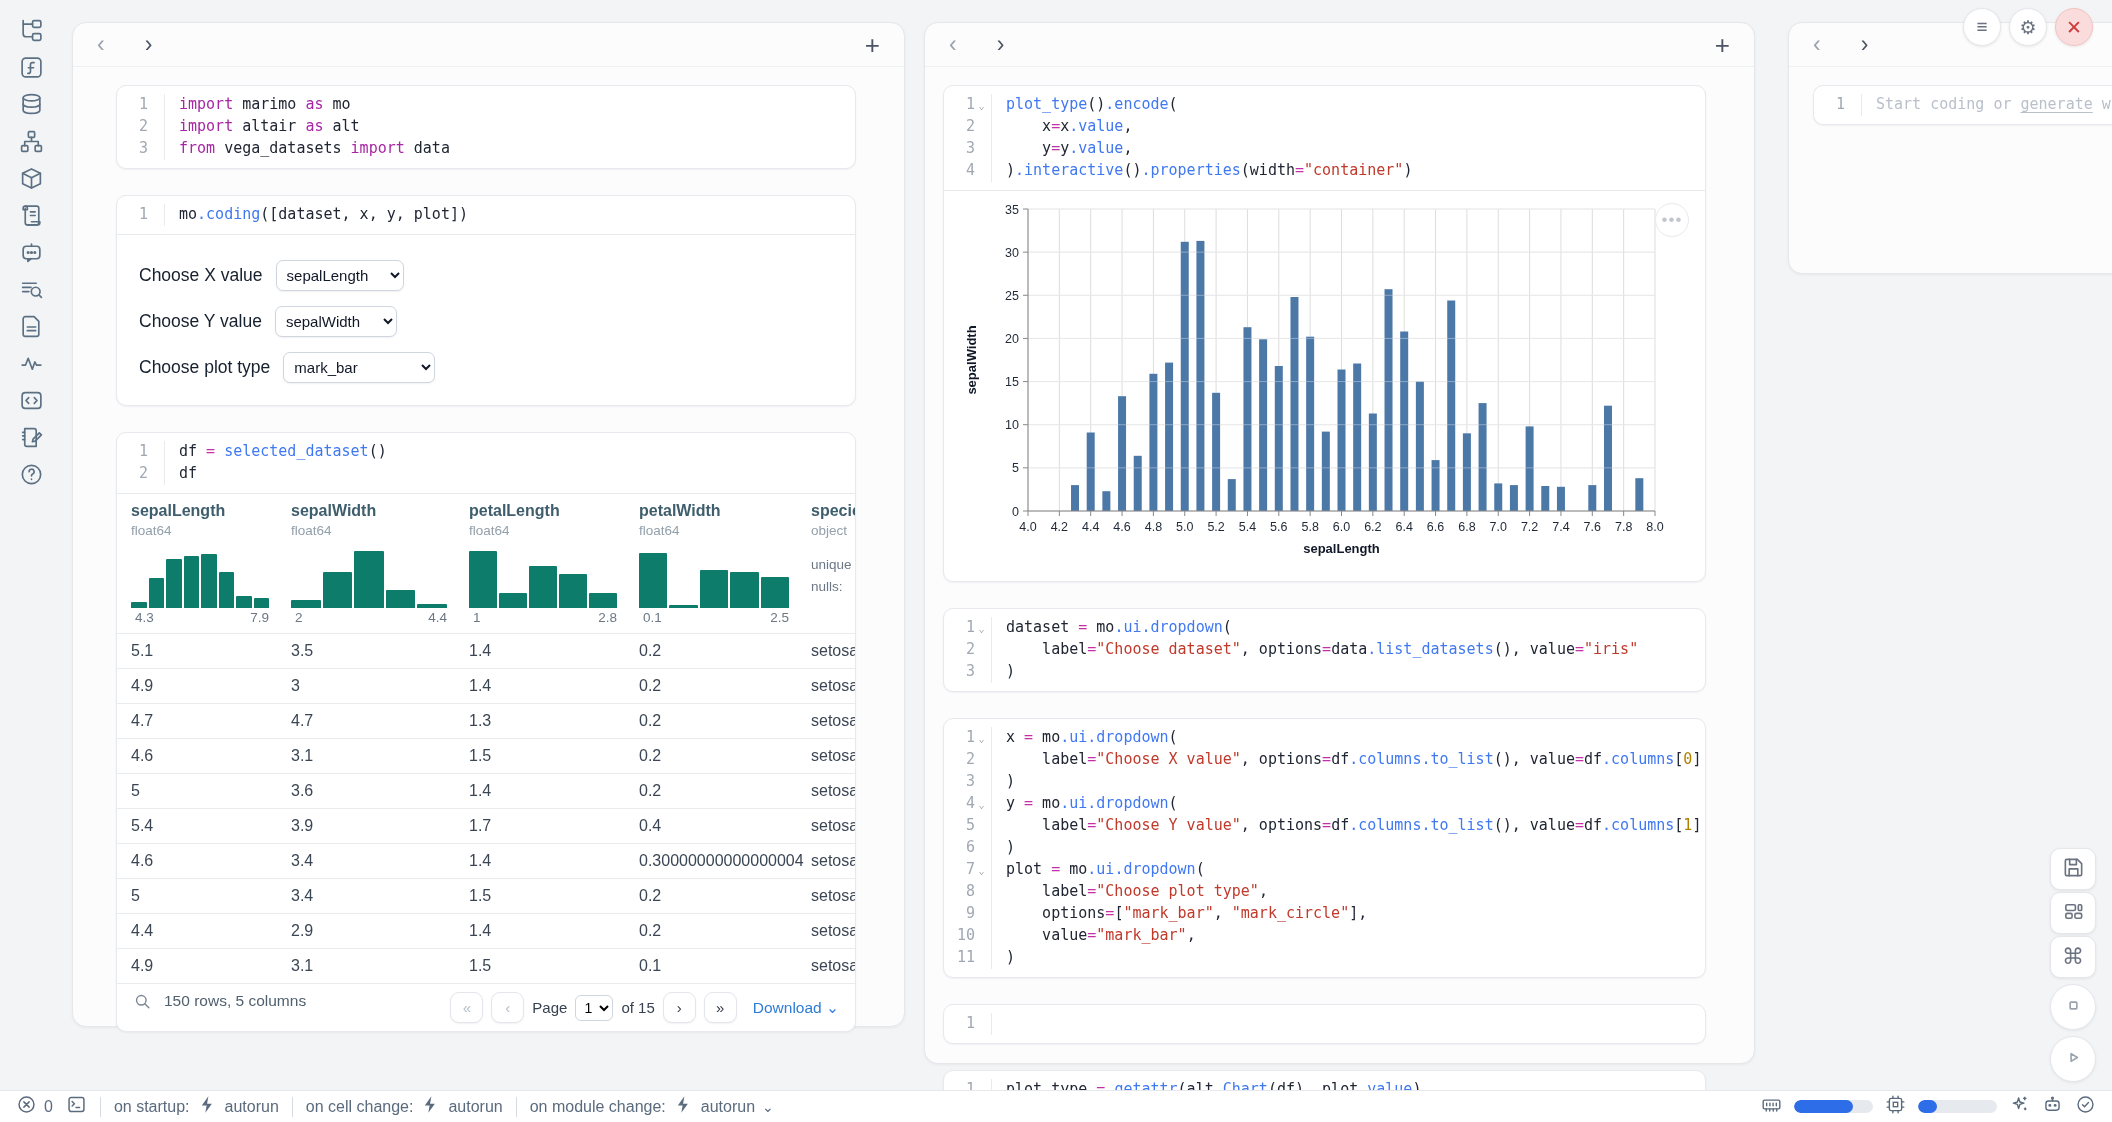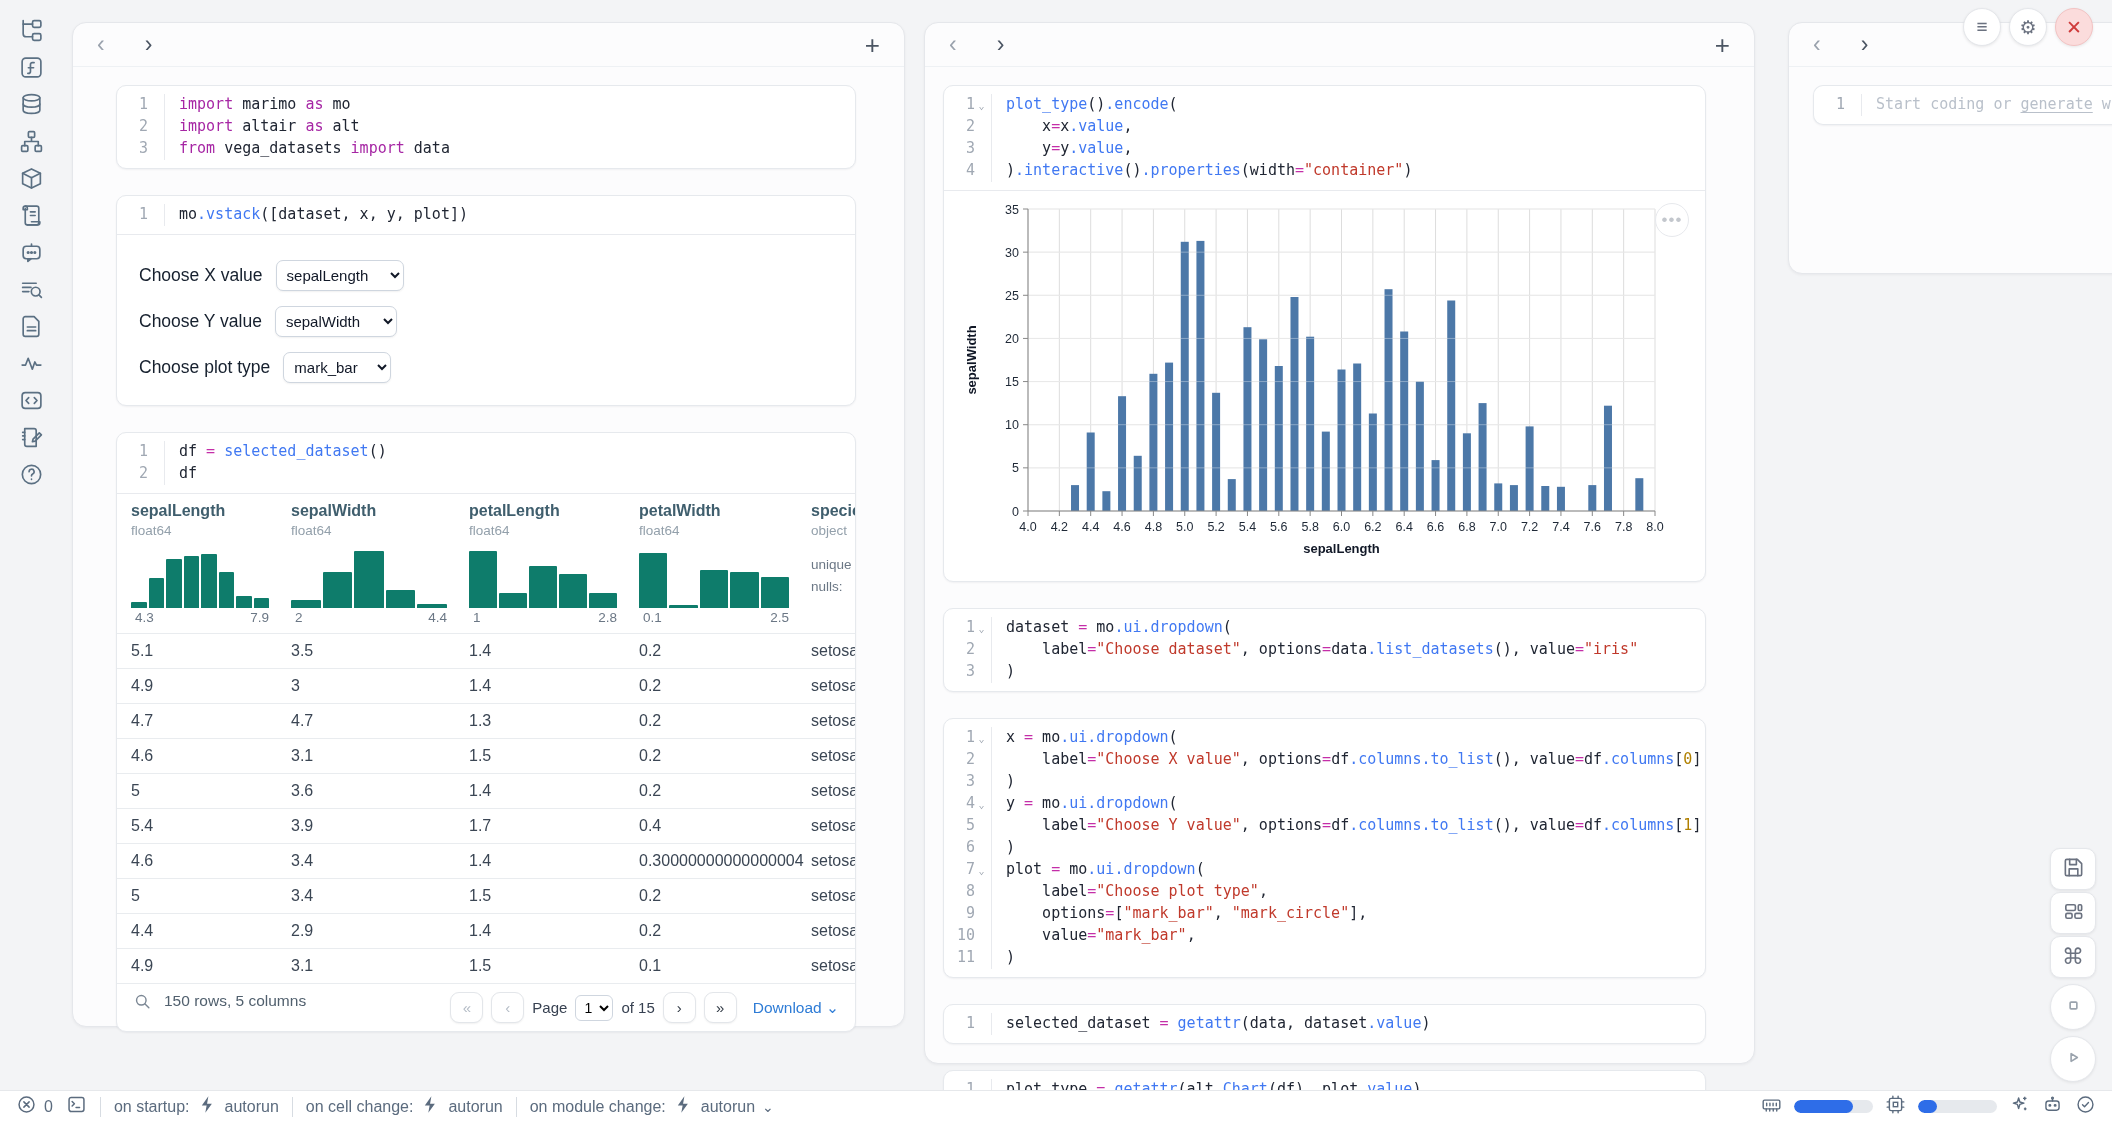--- a/index.html
+++ b/index.html
@@ -210,36 +210,36 @@
           <div class="code-row">
             <span class="ln">3<span class="fold"> </span></span>
             <span class="src"><span class="tk-kw">from</span> vega_datasets <span class="tk-kw">import</span> data</span>
           </div>
         </div>
       </article>
       <article class="cell">
         <div class="code-block">
           <div class="code-row">
             <span class="ln">1<span class="fold"> </span></span>
-            <span class="src">mo<span class="tk-fn">.vstack</span>([dataset, x, y, plot])</span>
+            <span class="src">mo<span class="tk-fn">.coding</span>([dataset, x, y, plot])</span>
           </div>
         </div>
         <div class="out-sep"></div>
         <div class="controls">
           <div class="ctl-row">
             <span>Choose X value</span>
             <select style="width:128px"><option>sepalLength</option></select>
           </div>
           <div class="ctl-row">
             <span>Choose Y value</span>
             <select style="width:122px"><option>sepalWidth</option></select>
           </div>
           <div class="ctl-row">
             <span>Choose plot type</span>
-            <select style="width:108px"><option>mark_bar</option></select>
+            <select style="width:152px"><option>mark_bar</option></select>
           </div>
         </div>
       </article>
       <article class="cell">
         <div class="code-block">
           <div class="code-row">
             <span class="ln">1<span class="fold"> </span></span>
             <span class="src">df <span class="tk-op">=</span> <span class="tk-fn">selected_dataset</span>()</span>
           </div>
           <div class="code-row">
@@ -635,21 +635,20 @@
           <div class="code-row">
             <span class="ln">11<span class="fold"> </span></span>
             <span class="src">)</span>
           </div>
         </div>
       </article>
       <article class="cell">
         <div class="code-block">
           <div class="code-row">
             <span class="ln">1<span class="fold"> </span></span>
-            <span class="src">selected_dataset <span class="tk-op">=</span> <span class="tk-fn">getattr</span>(data, dataset<span class="tk-fn">.value</span>)</span>
           </div>
         </div>
       </article>
       <article class="cell">
         <div class="code-block">
           <div class="code-row">
             <span class="ln">1<span class="fold"> </span></span>
             <span class="src">plot_type <span class="tk-op">=</span> <span class="tk-fn">getattr</span>(alt<span class="tk-fn">.Chart</span>(df), plot<span class="tk-fn">.value</span>)</span>
           </div>
         </div>

